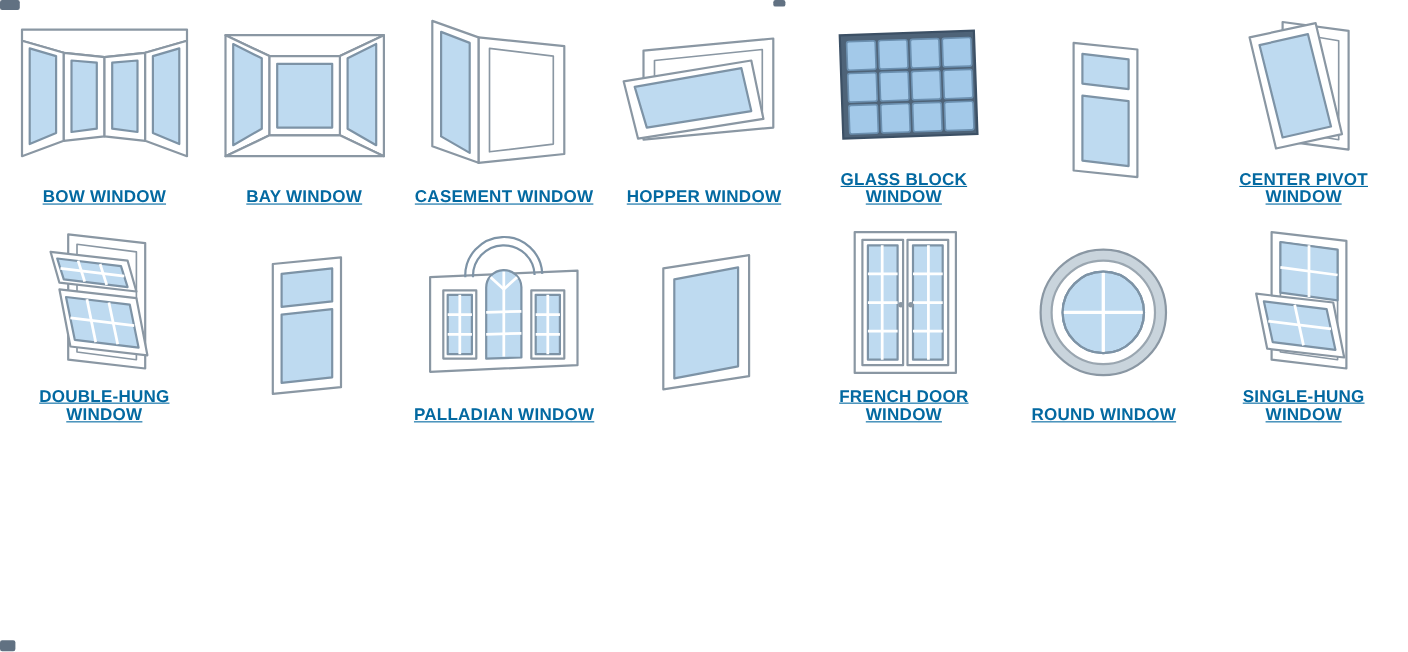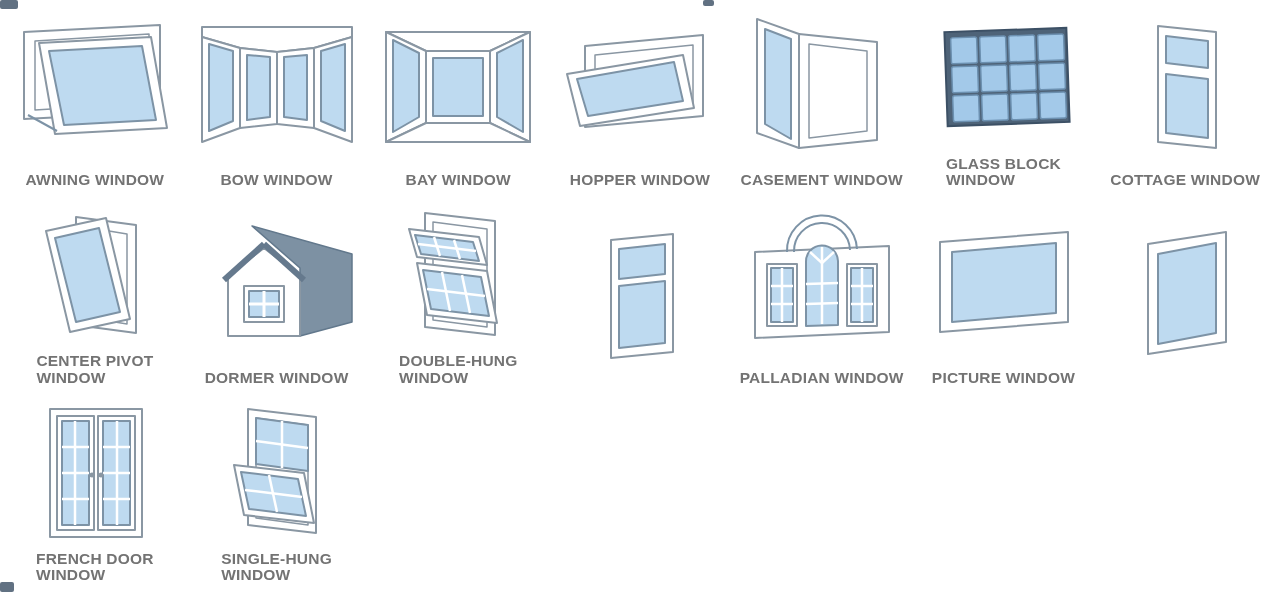--- a/index.html
+++ b/index.html
@@ -38,25 +38,26 @@
     justify-content: center;
     width: 100%;
     min-height: 0;
   }
   .illus svg { display: block; }
   .caption {
     font-weight: 700;
     font-size: 15.5px;
     line-height: 1.07;
     letter-spacing: 0.2px;
-    color: #737373;
-    text-align: left;
+    color: #0369a1;
+    text-align: center;
     white-space: pre-line;
     padding-bottom: 9px;
     text-transform: uppercase;
+    text-decoration: underline;
   }
   
   .f  { fill: #ffffff; stroke: #8a97a3; stroke-width: 2;   stroke-linejoin: round; }
   .op { fill: #ffffff; stroke: #8a97a3; stroke-width: 1.5; stroke-linejoin: round; }
   .g  { fill: #bedaf0; stroke: #7d93a6; stroke-width: 2;   stroke-linejoin: round; }
   .d  { fill: #7d91a3; stroke: #62788c; stroke-width: 1.5; stroke-linejoin: round; }
   .ln { stroke: #7d93a6; stroke-width: 2; fill: none; }
   .wl { stroke: #ffffff; stroke-width: 3; fill: none; }
   .wl2{ stroke: #ffffff; stroke-width: 2.5; fill: none; }
   .blk{ fill: #a3c9e9; stroke: #6c90b0; stroke-width: 1.5; }
@@ -71,32 +72,20 @@
 <body>
 
 <div class="stage">
 
   <div class="artifact" style="left:0; top:0; width:18px; height:9px;"></div>
   <div class="artifact" style="left:703px; top:0; width:11px; height:6px;"></div>
   <div class="artifact" style="left:0; top:582px; width:14px; height:10px;"></div>
 
   <div class="grid">
 
-    <div class="cell">
-      <div class="illus">
-        <svg width="170" height="148" viewBox="0 0 170 148">
-          <polygon class="f" points="14,20 150,13 150,100 14,107"></polygon>
-          <polygon class="op" points="25,29 139,22 139,91 25,98"></polygon>
-          <polygon class="f" points="29,31 141,25 157,116 45,122"></polygon>
-          <polygon class="g" points="39,39 132,34 146,108 54,113"></polygon>
-          <line class="ln" x1="18" y1="103" x2="47" y2="119"></line>
-        </svg>
-      </div>
-      <div class="caption">AWNING WINDOW</div>
-    </div>
 
     <div class="cell">
       <div class="illus">
         <svg width="170" height="148" viewBox="0 0 170 148">
           <polygon class="f" points="10,25 48,36 85,40 122,36 160,25 160,15 10,15"></polygon>
           <polygon class="f" points="10,25 48,36 48,116 10,130"></polygon>
           <polygon class="g" points="17,32 41,39 41,109 17,119"></polygon>
           <polygon class="f" points="48,36 85,40 85,112 48,116"></polygon>
           <polygon class="g" points="55,43 78,45 78,105 55,108"></polygon>
           <polygon class="f" points="85,40 122,36 122,116 85,112"></polygon>
@@ -120,39 +109,39 @@
           <polygon class="g" points="60,46 110,46 110,104 60,104"></polygon>
           <polygon class="f" points="13,130 53,111 117,111 157,130"></polygon>
         </svg>
       </div>
       <div class="caption">BAY WINDOW</div>
     </div>
 
     <div class="cell">
       <div class="illus">
         <svg width="170" height="148" viewBox="0 0 170 148">
+          <polygon class="f" points="62,22 140,30 140,128 62,136"></polygon>
+          <polygon class="op" points="72,32 130,39 130,119 72,126"></polygon>
+          <polygon class="f" points="62,22 20,7 20,121 62,136"></polygon>
+          <polygon class="g" points="28,17 54,27 54,127 28,112"></polygon>
+        </svg>
+      </div>
+      <div class="caption">CASEMENT WINDOW</div>
+    </div>
+
+    <div class="cell">
+      <div class="illus">
+        <svg width="170" height="148" viewBox="0 0 170 148">
           <polygon class="f" points="30,34 148,23 148,104 30,115"></polygon>
           <polygon class="op" points="40,43 138,33 138,95 40,105"></polygon>
           <polygon class="f" points="12,62 128,43 139,96 25,114"></polygon>
           <polygon class="g" points="22,67 119,50 128,89 33,104"></polygon>
         </svg>
       </div>
       <div class="caption">HOPPER WINDOW</div>
-    </div>
-
-    <div class="cell">
-      <div class="illus">
-        <svg width="170" height="148" viewBox="0 0 170 148">
-          <polygon class="f" points="62,22 140,30 140,128 62,136"></polygon>
-          <polygon class="op" points="72,32 130,39 130,119 72,126"></polygon>
-          <polygon class="f" points="62,22 20,7 20,121 62,136"></polygon>
-          <polygon class="g" points="28,17 54,27 54,127 28,112"></polygon>
-        </svg>
-      </div>
-      <div class="caption">CASEMENT WINDOW</div>
     </div>
 
     <div class="cell">
       <div class="illus">
         <svg width="170" height="148" viewBox="0 0 170 148">
           <g transform="rotate(-2 89 73)">
             <rect x="28" y="26" width="122" height="94" fill="#4e6378" stroke="#3c5065" stroke-width="2"></rect>
             <rect class="blk" x="34" y="32" width="26" height="26" rx="2"></rect>
             <rect class="blk" x="63" y="32" width="26" height="26" rx="2"></rect>
             <rect class="blk" x="92" y="32" width="26" height="26" rx="2"></rect>
@@ -174,51 +163,35 @@
 
 
     <div class="cell">
       <div class="illus">
         <svg width="170" height="148" viewBox="0 0 170 148">
           <polygon class="f" points="58,14 116,20 116,136 58,130"></polygon>
           <polygon class="g" points="66,24 108,29 108,56 66,51"></polygon>
           <polygon class="g" points="66,62 108,67 108,126 66,121"></polygon>
         </svg>
       </div>
-      <div class="caption">COTTAGE WINDOW</div>
     </div>
 
     <div class="cell">
       <div class="illus">
         <svg width="170" height="148" viewBox="0 0 170 148">
           <polygon class="f" points="66,16 126,24 126,132 66,124"></polygon>
           <polygon class="op" points="75,26 117,33 117,123 75,116"></polygon>
           <polygon class="f" points="36,30 96,17 120,118 60,131"></polygon>
           <polygon class="g" points="45,37 89,27 110,111 66,121"></polygon>
         </svg>
       </div>
       <div class="caption">CENTER PIVOT
 WINDOW</div>
     </div>
 
-    <div class="cell">
-      <div class="illus">
-        <svg width="170" height="148" viewBox="0 0 170 148">
-          <polygon class="d" points="60,16 160,44 160,112 108,126 108,58"></polygon>
-          <polygon class="f" points="36,66 72,38 108,66 108,126 36,126"></polygon>
-          <line x1="32" y1="70" x2="72" y2="34" stroke="#65798d" stroke-width="6"></line>
-          <line x1="72" y1="34" x2="112" y2="70" stroke="#65798d" stroke-width="6"></line>
-          <rect class="f" x="52" y="76" width="40" height="36"></rect>
-          <rect class="g" x="57" y="81" width="30" height="26"></rect>
-          <line class="wl" x1="72" y1="81" x2="72" y2="107"></line>
-          <line class="wl" x1="57" y1="94" x2="87" y2="94"></line>
-        </svg>
-      </div>
-      <div class="caption">DORMER WINDOW</div>
-    </div>
 
     <div class="cell">
       <div class="illus">
         <svg width="170" height="148" viewBox="0 0 170 148">
           <polygon class="f" points="52,12 122,20 122,134 52,126"></polygon>
           <polygon class="op" points="60,21 114,28 114,126 60,119"></polygon>
           <polygon class="f" points="36,28 106,36 114,64 44,56"></polygon>
           <polygon class="g" points="42,34 100,41 106,60 48,53"></polygon>
           <line class="wl2" x1="61" y1="36" x2="67" y2="55"></line>
           <line class="wl2" x1="81" y1="39" x2="87" y2="58"></line>
@@ -265,29 +238,20 @@
           <line class="wl2" x1="85" y1="53" x2="85" y2="37"></line>
           <line class="wl2" x1="85" y1="53" x2="73" y2="42"></line>
           <line class="wl2" x1="85" y1="53" x2="97" y2="42"></line>
           <line class="wl2" x1="69" y1="74" x2="101" y2="73"></line>
           <line class="wl2" x1="69" y1="94" x2="101" y2="93"></line>
         </svg>
       </div>
       <div class="caption">PALLADIAN WINDOW</div>
     </div>
 
-    <div class="cell">
-      <div class="illus">
-        <svg width="170" height="148" viewBox="0 0 170 148">
-          <polygon class="f" points="22,32 150,22 150,112 22,122"></polygon>
-          <polygon class="g" points="34,42 138,33 138,103 34,112"></polygon>
-        </svg>
-      </div>
-      <div class="caption">PICTURE WINDOW</div>
-    </div>
 
 
     <div class="cell">
       <div class="illus">
         <svg width="170" height="148" viewBox="0 0 170 148">
           <polygon class="f" points="48,22 126,10 126,120 48,132"></polygon>
           <polygon class="g" points="58,32 116,21 116,111 58,122"></polygon>
         </svg>
       </div>
     </div>
@@ -310,20 +274,33 @@
           <line class="wl2" x1="93" y1="100" x2="120" y2="100"></line>
           <circle cx="82" cy="76" r="2.5" fill="#8a97a3"></circle>
           <circle cx="91" cy="76" r="2.5" fill="#8a97a3"></circle>
         </svg>
       </div>
       <div class="caption">FRENCH DOOR
 WINDOW</div>
     </div>
 
 
+    <div class="cell">
+      <div class="illus">
+        <svg width="170" height="148" viewBox="0 0 170 148">
+          <circle cx="85" cy="74" r="57" fill="#c9d4dc" stroke="#8a97a3" stroke-width="2"></circle>
+          <circle cx="85" cy="74" r="47" fill="#ffffff" stroke="#9aa6b0" stroke-width="2"></circle>
+          <circle cx="85" cy="74" r="37" class="g"></circle>
+          <line class="wl" x1="48" y1="74" x2="122" y2="74" stroke-width="7"></line>
+          <line class="wl" x1="85" y1="37" x2="85" y2="111" stroke-width="7"></line>
+          <circle cx="85" cy="74" r="37" fill="none" stroke="#7d93a6" stroke-width="2"></circle>
+        </svg>
+      </div>
+      <div class="caption">ROUND WINDOW</div>
+    </div>
 
     <div class="cell">
       <div class="illus">
         <svg width="170" height="148" viewBox="0 0 170 148">
           <polygon class="f" points="56,10 124,18 124,134 56,126"></polygon>
           <polygon class="op" points="64,19 116,26 116,126 64,119"></polygon>
           <polygon class="g" points="64,19 116,26 116,72 64,65"></polygon>
           <line class="wl2" x1="90" y1="22" x2="90" y2="69"></line>
           <line class="wl2" x1="64" y1="42" x2="116" y2="49"></line>
           <polygon class="f" points="42,66 112,74 122,124 52,116"></polygon>

